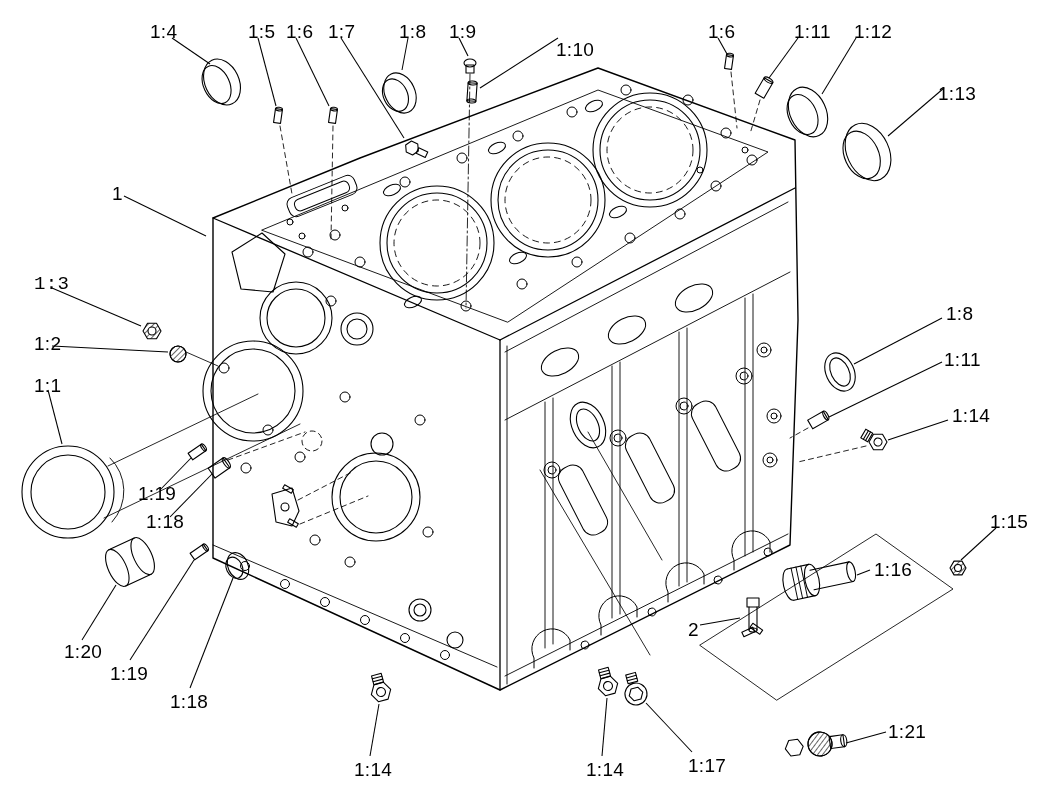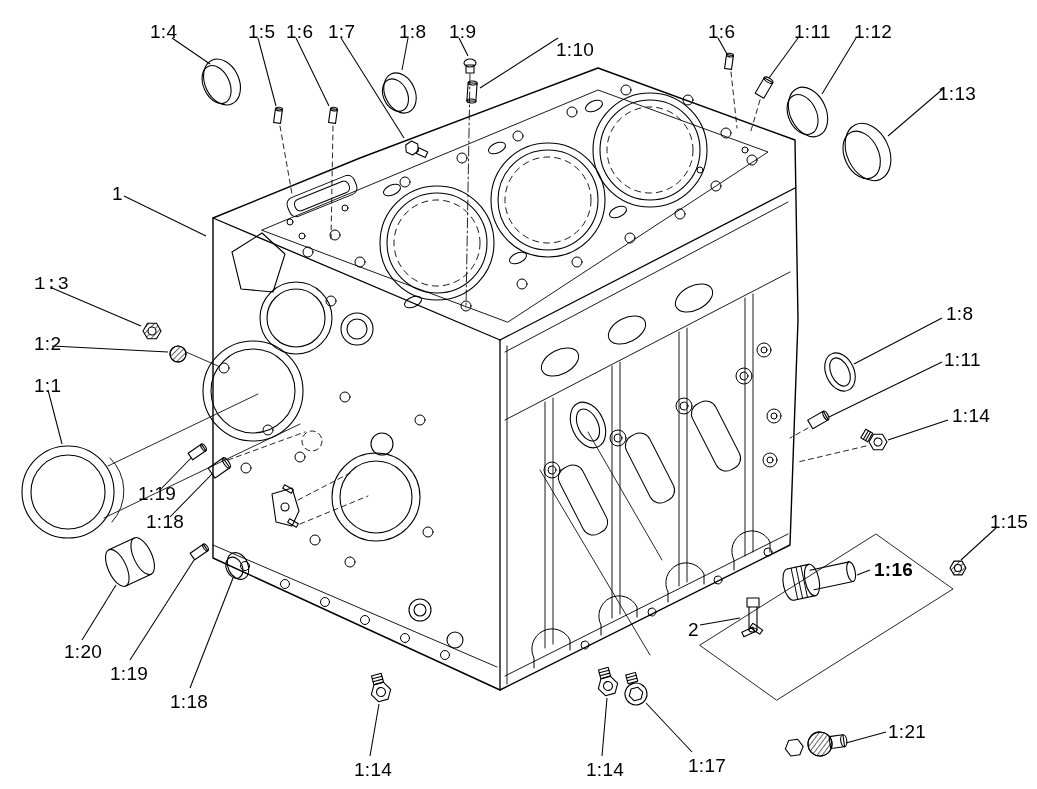--- a/index.html
+++ b/index.html
@@ -388,21 +388,21 @@
       <div class="part-label" style="left: 854px; top: 22px;">1:12</div>
       <div class="part-label" style="left: 938px; top: 84px;">1:13</div>
       <div class="part-label" style="left: 112px; top: 184px;">1</div>
       <div class="part-label" style="left: 34px; top: 274px; font-family: Liberation Mono, monospace;">1:3</div>
       <div class="part-label" style="left: 34px; top: 334px;">1:2</div>
       <div class="part-label" style="left: 34px; top: 376px;">1:1</div>
       <div class="part-label" style="left: 946px; top: 304px;">1:8</div>
       <div class="part-label" style="left: 944px; top: 350px;">1:11</div>
       <div class="part-label" style="left: 952px; top: 406px;">1:14</div>
       <div class="part-label" style="left: 990px; top: 512px;">1:15</div>
-      <div class="part-label" style="left: 874px; top: 560px; font-weight: bold;">1:16</div>
+      <div class="part-label" style="left: 874px; top: 560px;">1:16</div>
       <div class="part-label" style="left: 138px; top: 484px;">1:19</div>
       <div class="part-label" style="left: 146px; top: 512px;">1:18</div>
       <div class="part-label" style="left: 64px; top: 642px;">1:20</div>
       <div class="part-label" style="left: 110px; top: 664px;">1:19</div>
       <div class="part-label" style="left: 170px; top: 692px;">1:18</div>
       <div class="part-label" style="left: 688px; top: 620px;">2</div>
       <div class="part-label" style="left: 354px; top: 760px;">1:14</div>
       <div class="part-label" style="left: 586px; top: 760px;">1:14</div>
       <div class="part-label" style="left: 688px; top: 756px; text-align: right;">1:17</div>
       <div class="part-label" style="left: 888px; top: 722px;">1:21</div>

